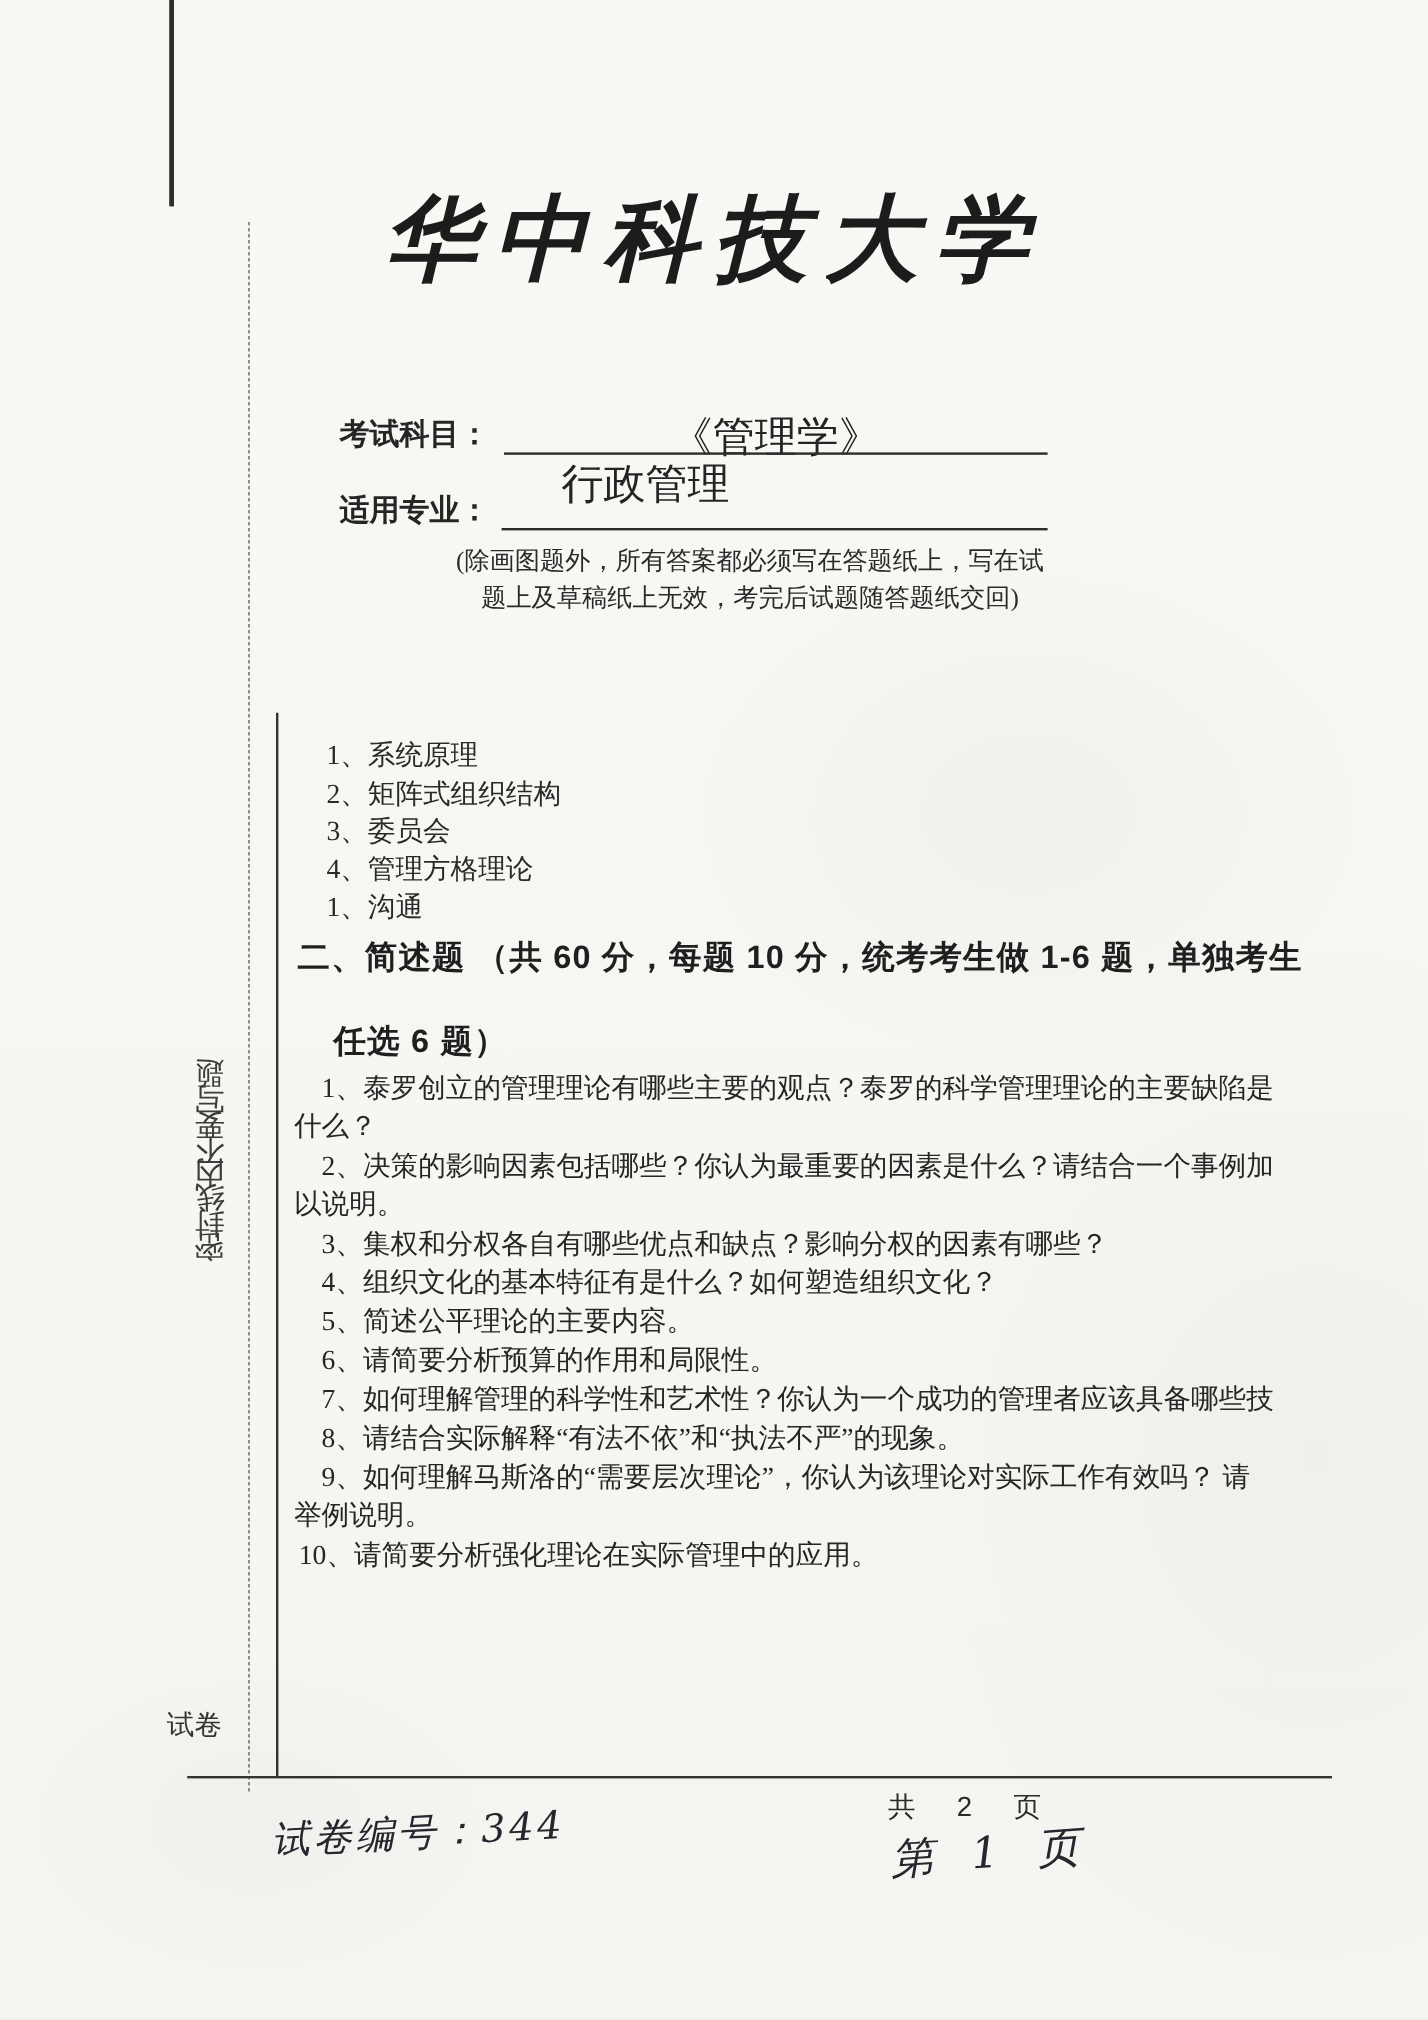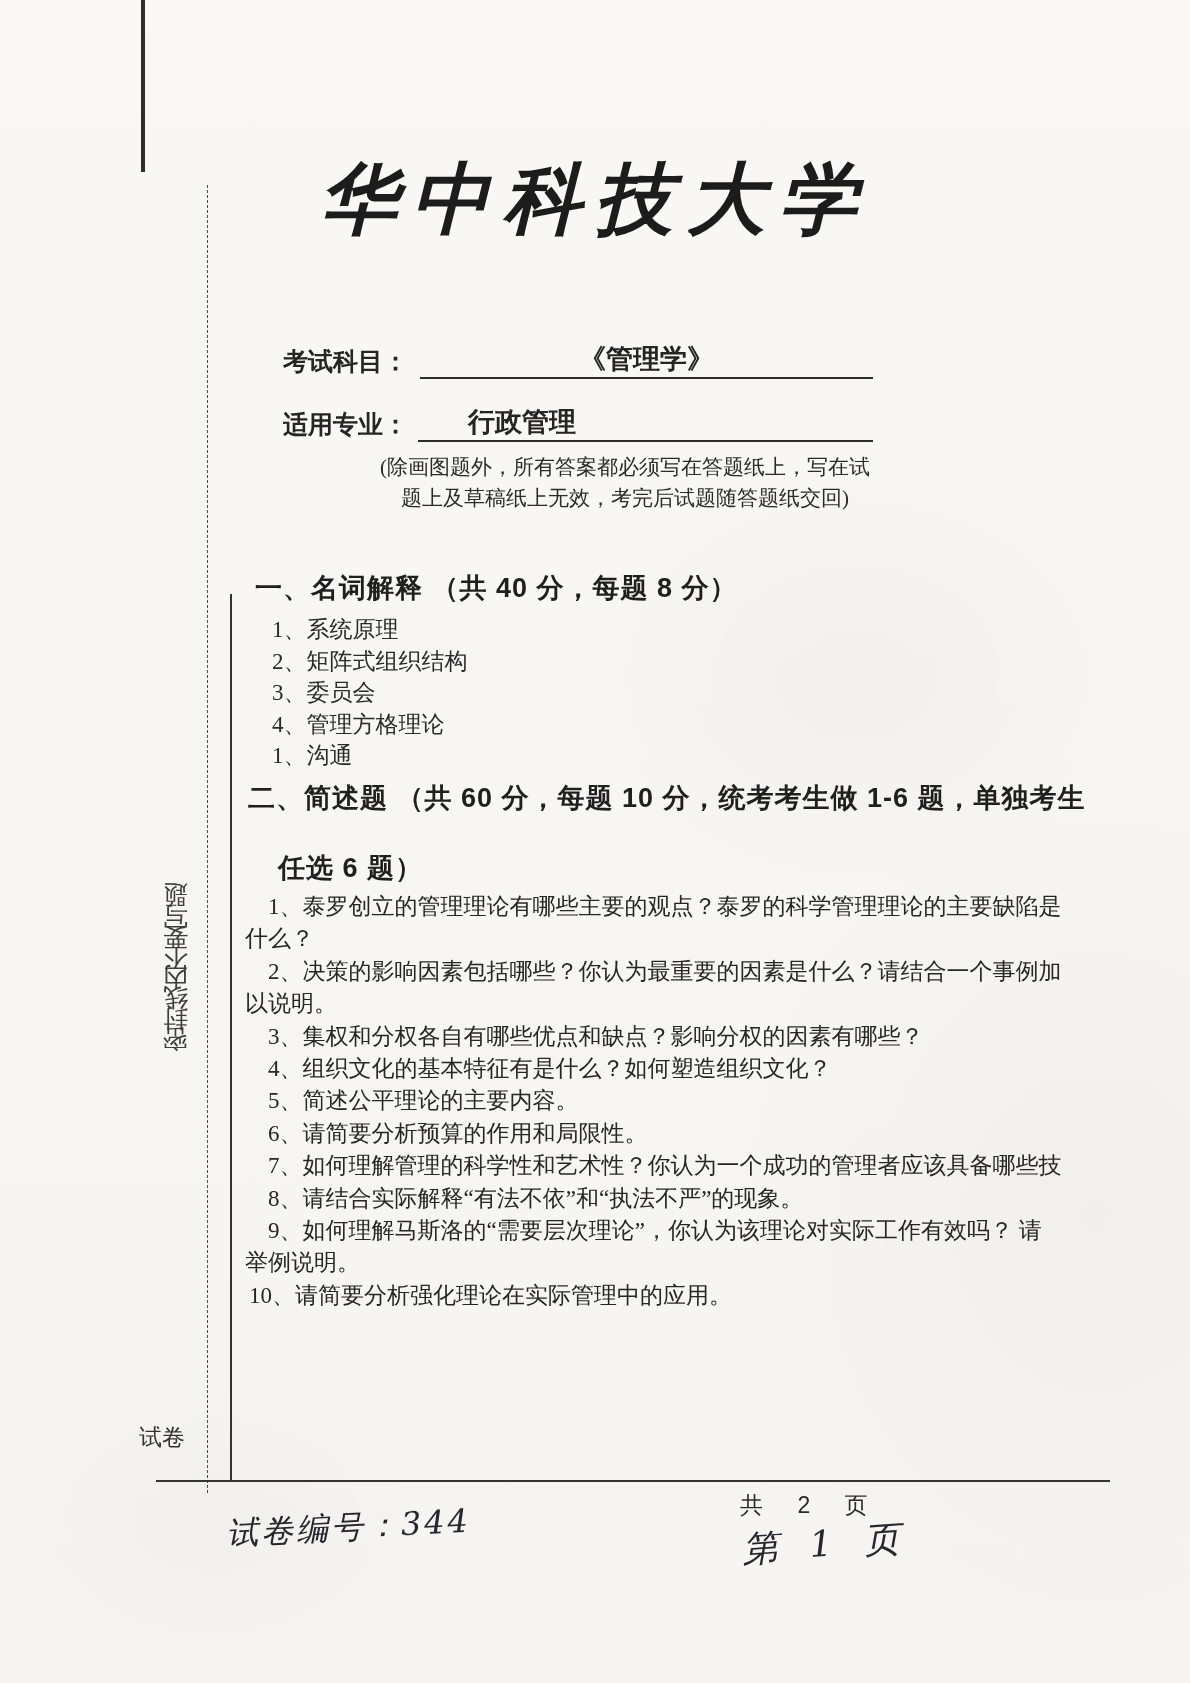--- a/index.html
+++ b/index.html
@@ -29,21 +29,21 @@
     top:268px;left:0;width:100%;
     text-align:center;
     font-size:38px;font-weight:700;
     letter-spacing:4px;color:#1e1e1e;
   }
   .field-label{
     font-size:25px;font-weight:700;color:#252525;
     font-family:"Liberation Sans","DejaVu Sans",sans-serif;
   }
   .field-value{
-    font-size:27px;font-weight:700;color:#242424;
+    font-size:35px;font-weight:400;color:#242424;
     font-family:"Liberation Sans","DejaVu Sans",sans-serif;
   }
   .uline{position:absolute;height:2px;background:#2c2c2c;}
   .instructions{
     top:452px;left:305px;width:640px;
     text-align:center;
     font-size:21px;line-height:31px;color:#2a2a2a;
   }
   .sec-heading{
     font-size:27px;font-weight:700;color:#1f1f1f;
@@ -122,29 +122,28 @@
   <div class="abs vline-solid"></div>
   <div class="abs hline-bottom"></div>
 
   <div class="abs uni-title">华中科技大学</div>
 
   <div class="abs field-label" style="left:283px;top:345px;">考试科目：</div>
   <div class="abs field-value" style="left:420px;top:341px;width:453px;text-align:center;">《管理学》</div>
   <div class="uline" style="left:420px;top:377px;width:453px;"></div>
 
   <div class="abs field-label" style="left:283px;top:408px;">适用专业：</div>
-  <div class="abs field-value" style="left:468px;top:404px;">行政管理</div>
+  <div class="abs field-value" style="left:468px;top:380px;">行政管理</div>
   <div class="uline" style="left:418px;top:440px;width:455px;"></div>
 
   <div class="abs instructions">
       <div>(除画图题外，所有答案都必须写在答题纸上，写在试</div>
       <div>题上及草稿纸上无效，考完后试题随答题纸交回)</div>
     </div>
 
-  <div class="abs sec-heading" style="left:255px;top:570px;">一、名词解释 （共 40 分，每题 8 分）</div>
   <div class="abs term-list">
       <div>1、系统原理</div>
       <div>2、矩阵式组织结构</div>
       <div>3、委员会</div>
       <div>4、管理方格理论</div>
       <div>1、沟通</div>
     </div>
 
   <div class="abs sec-heading" style="left:248px;top:780px;">二、简述题 （共 60 分，每题 10 分，统考考生做 1-6 题，单独考生</div>
   <div class="abs sec-heading" style="left:232px;top:850px;margin-left:46px;">任选 6 题）</div>

